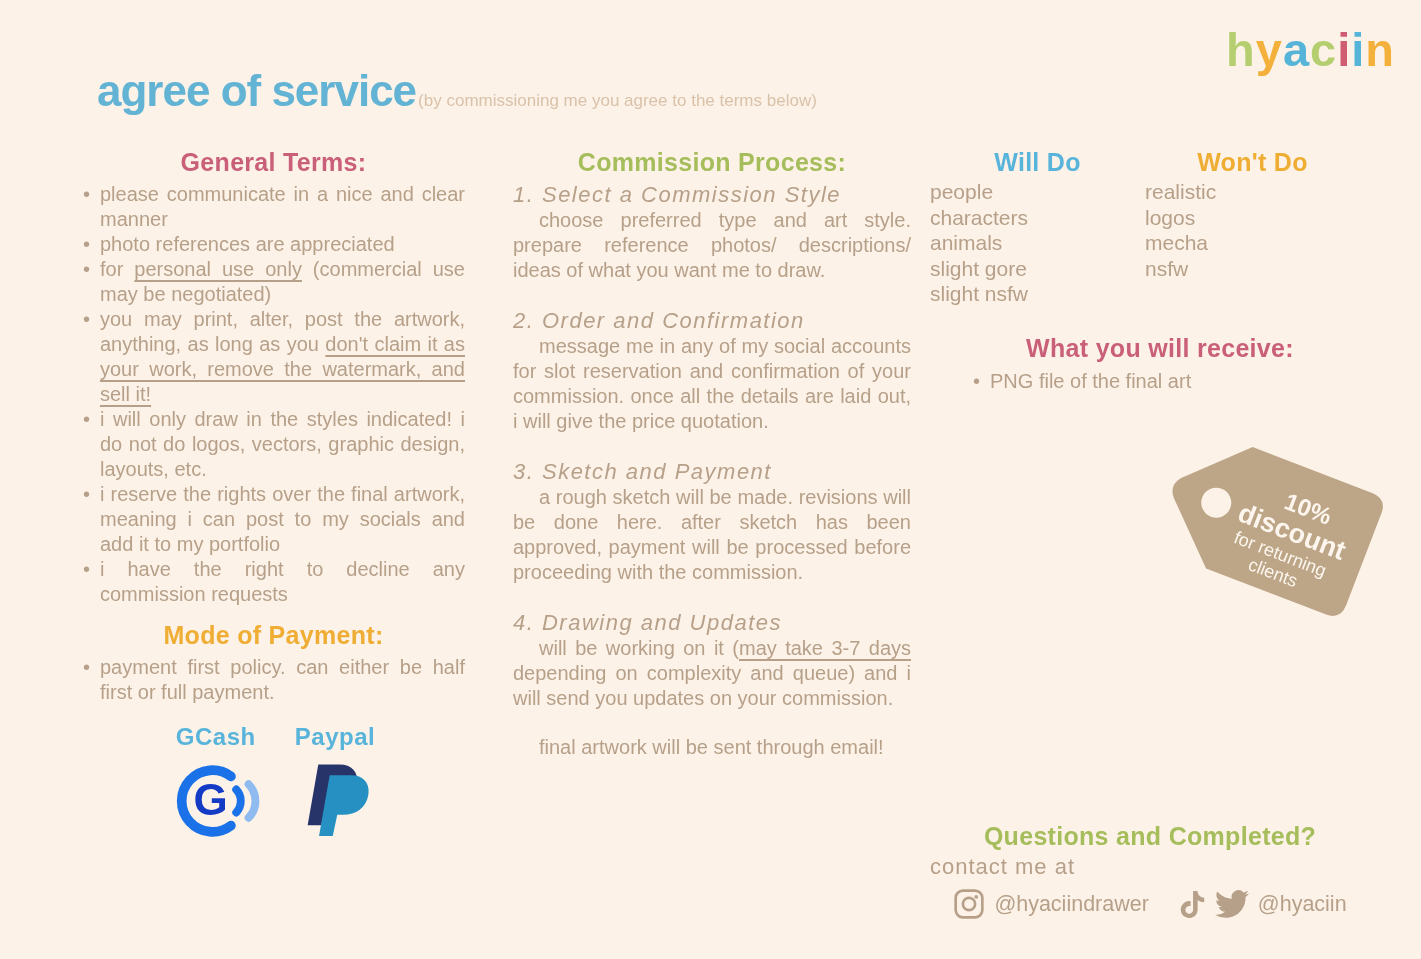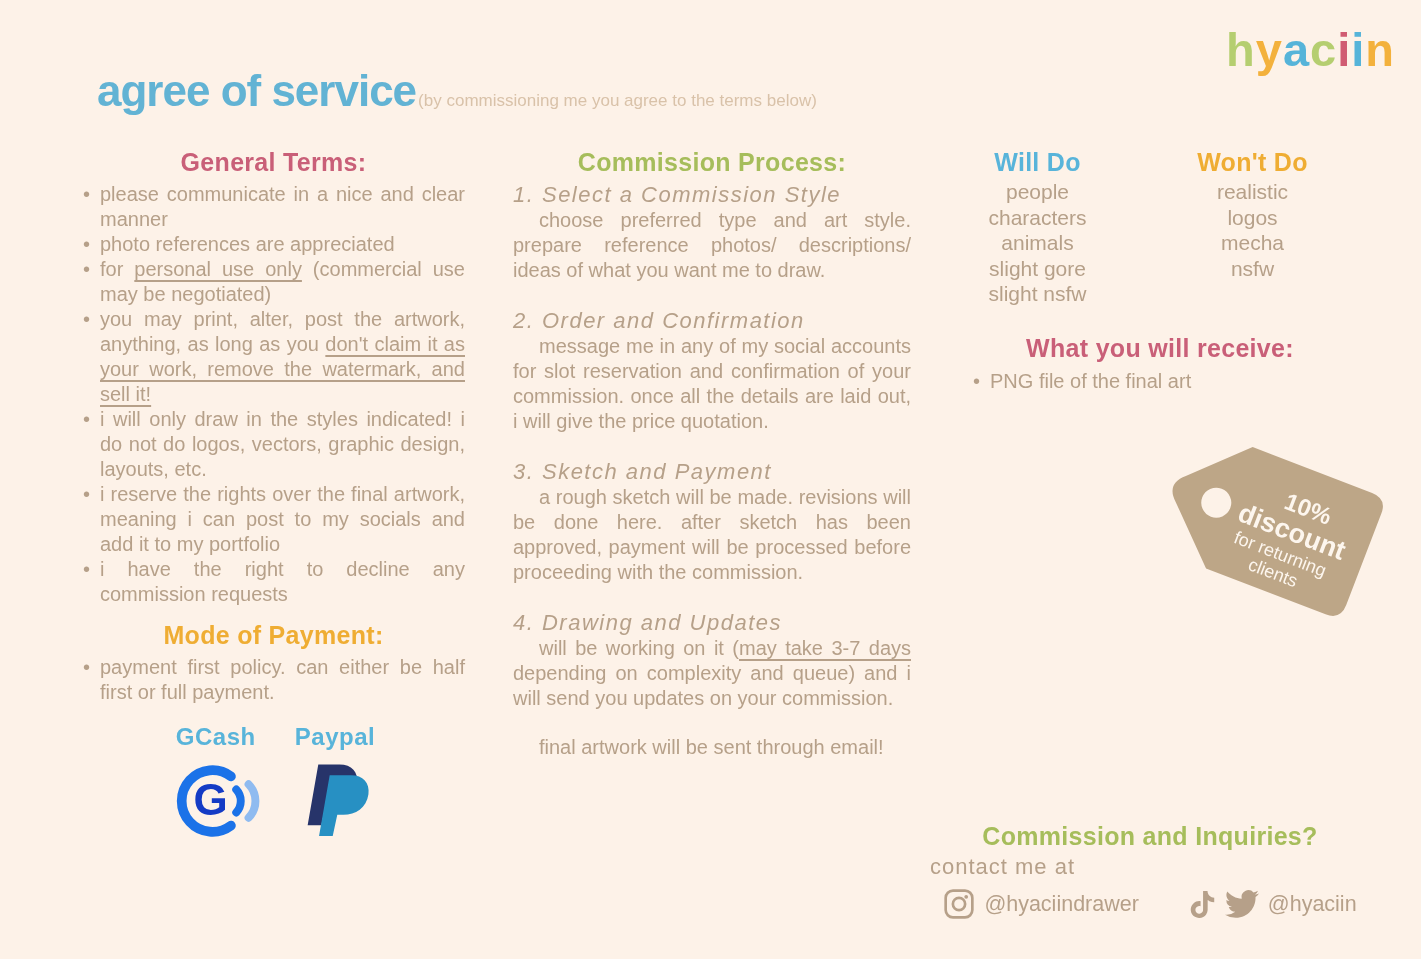--- a/index.html
+++ b/index.html
@@ -21,21 +21,21 @@
   .titlebar{position:absolute;left:97px;top:66px;display:flex;align-items:baseline;white-space:nowrap;}
   .titlebar h1{margin:0;font-size:44px;font-weight:bold;color:#62b3d4;letter-spacing:-1px;}
   .subtitle{font-size:17px;color:#d9c2a9;margin-left:2px;}
   .logo{position:absolute;top:22px;right:26px;font-size:47px;font-weight:bold;letter-spacing:1px;white-space:nowrap;}
 
   
   ul{list-style:none;margin:0;padding:0;}
   ul.bullets li{position:relative;padding-left:18px;font-size:20px;line-height:25px;}
   ul.bullets li::before{content:"\2022";position:absolute;left:1px;top:0;}
   .justify li{text-align:justify;}
-  ul.plain li{font-size:21px;line-height:25.5px;text-align:center;}
+  ul.plain li{font-size:21px;line-height:25.5px;}
 
   
   .col1{position:absolute;left:82px;top:148px;width:383px;}
   .col1 .h{margin-bottom:5px;}
   .payment-h{margin-top:14px;}
   .methods{display:flex;justify-content:center;gap:35px;margin-top:18px;}
   .method{display:flex;flex-direction:column;align-items:center;}
   .mlabel{font-size:24px;font-weight:bold;color:#58b4da;letter-spacing:.5px;margin-bottom:6px;}
 
   
@@ -51,21 +51,21 @@
   .col3top .h{margin-bottom:2px;}
   .receive{position:absolute;left:930px;top:334px;width:460px;}
   .receive .h{margin-bottom:6px;}
   .receive ul{margin-left:42px;}
 
   .tagwrap{position:absolute;left:1145px;top:433px;width:250px;height:200px;}
   .tag-text{fill:#fdf6ee;font-family:"Liberation Sans",sans-serif;}
 
   .contact{position:absolute;left:930px;top:822px;width:440px;}
   .contact-sub{font-size:22px;text-align:left;line-height:28px;margin-top:2px;letter-spacing:1px;}
-  .social-row{display:flex;align-items:center;justify-content:center;gap:20px;margin-top:6px;}
+  .social-row{display:flex;align-items:center;justify-content:center;gap:10px;margin-top:6px;}
   .social-group{display:flex;align-items:center;gap:9px;}
   .handle{font-size:21.5px;color:#b6a089;white-space:nowrap;}
   .gap{width:10px;}
 </style>
 </head>
 <body>
 
 <div class="page">
 
   <div class="titlebar">
@@ -178,21 +178,21 @@
           <text x="152" y="72" font-size="24" font-weight="bold">10%</text>
           <text x="145" y="100" font-size="27" font-weight="bold">discount</text>
           <text x="142" y="122" font-size="18">for returning</text>
           <text x="142" y="142" font-size="18">clients</text>
         </g>
       </g>
     </svg>
   </div>
 
   <section class="contact">
-    <h2 class="h green">Commission and Inquiries?</h2>
+    <h2 class="h green">Questions and Completed?</h2>
     <div class="contact-sub tan">contact me at</div>
     <div class="social-row">
       <span class="social-group">
         <svg width="32" height="32" viewBox="0 0 24 24" aria-hidden="true">
           <rect x="2" y="2" width="20" height="20" rx="5.5" fill="none" stroke="#b6a089" stroke-width="2"></rect>
           <circle cx="12" cy="12" r="4.6" fill="none" stroke="#b6a089" stroke-width="2"></circle>
           <circle cx="17.4" cy="6.6" r="1.4" fill="#b6a089"></circle>
         </svg>
         <span class="handle">@hyaciindrawer</span>
       </span>

